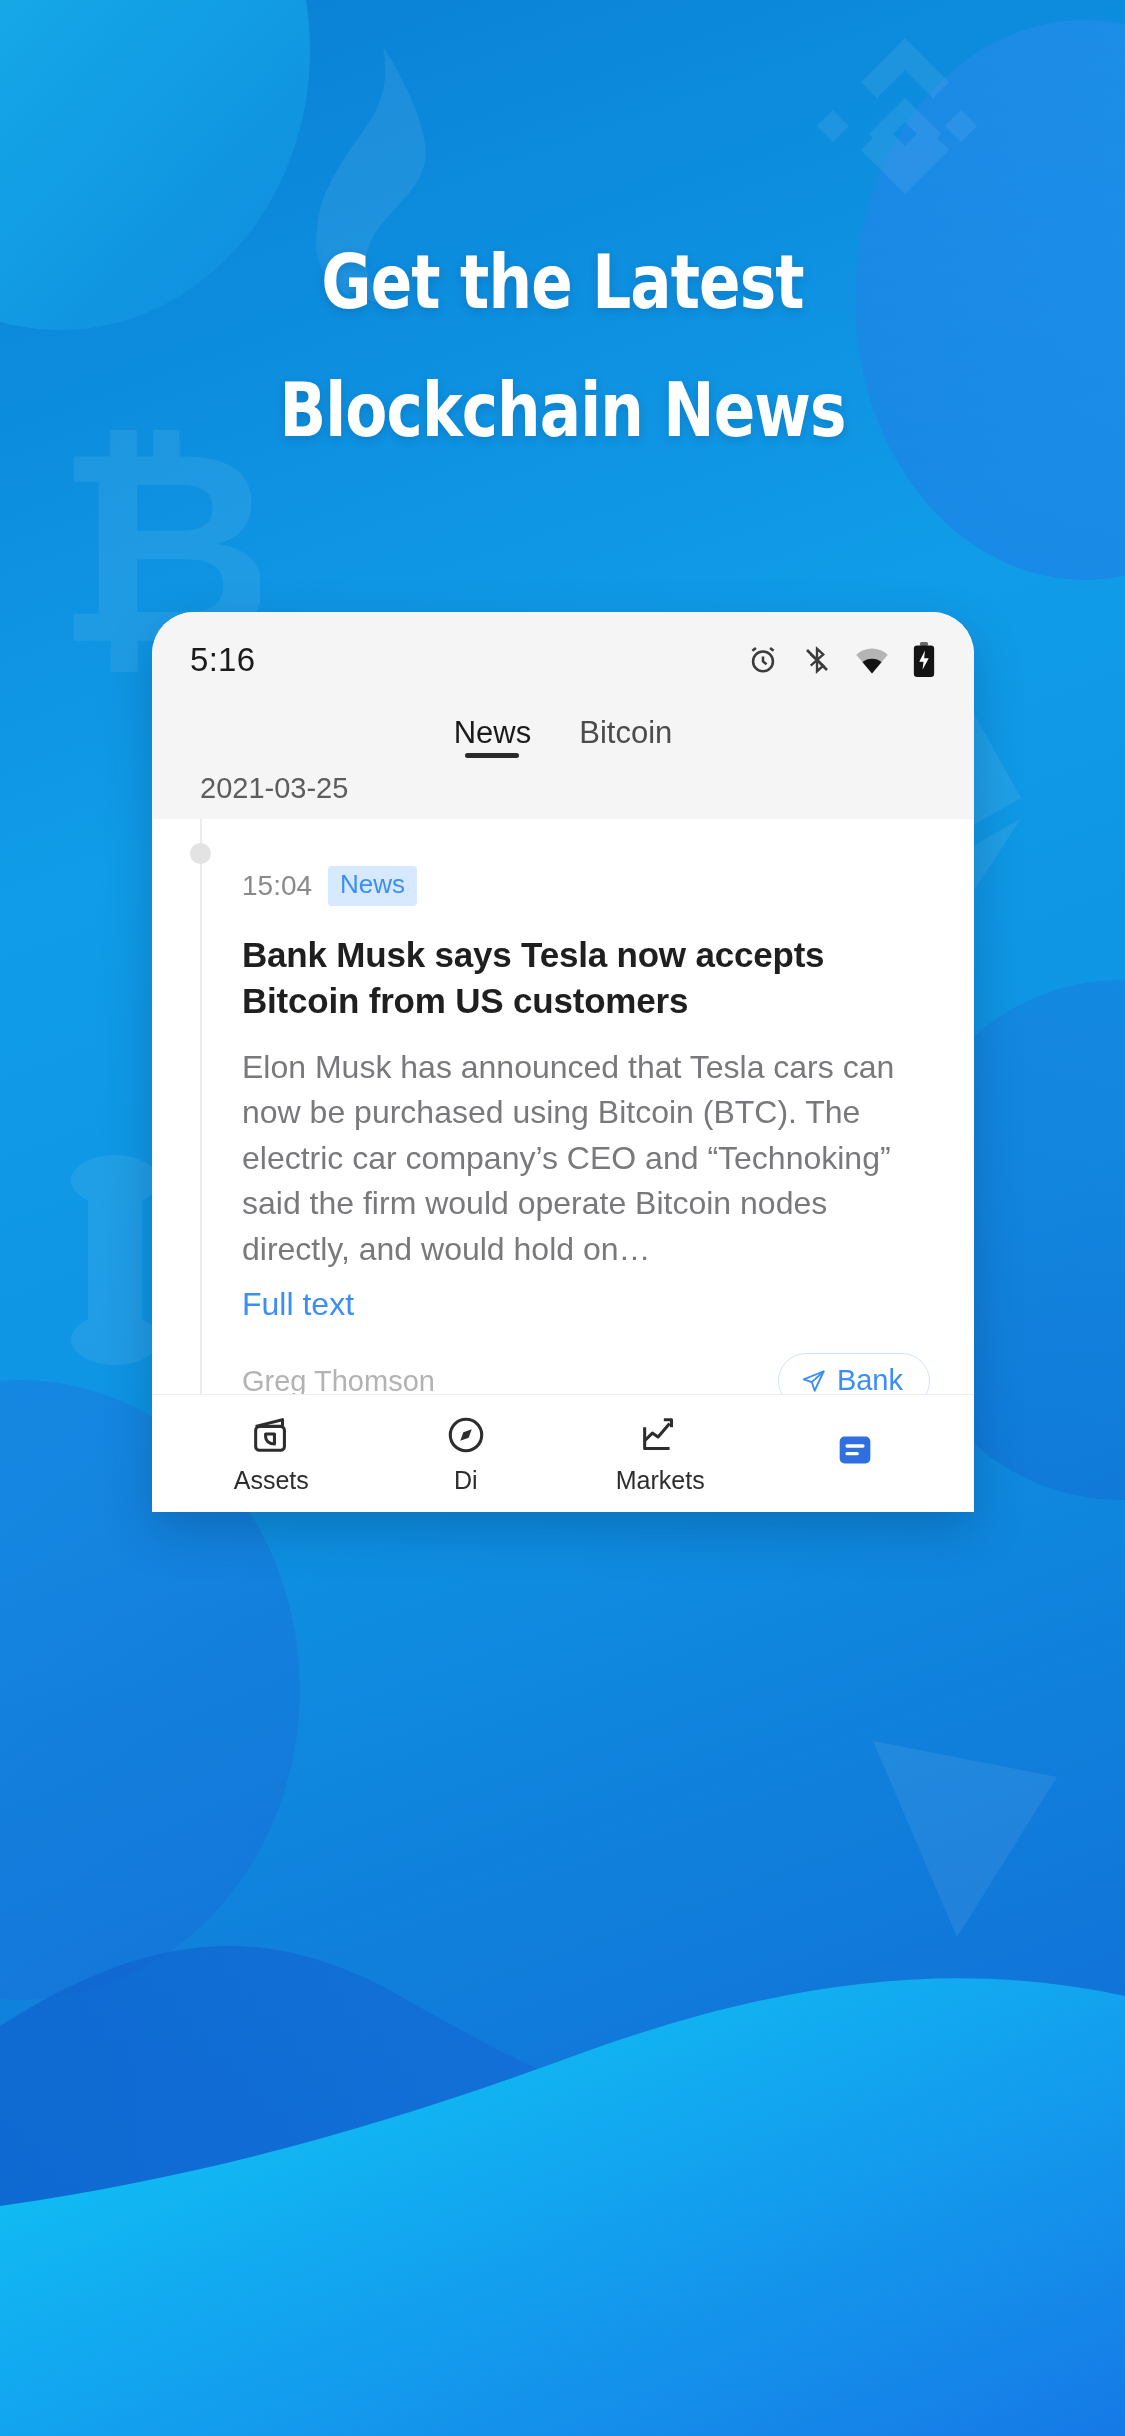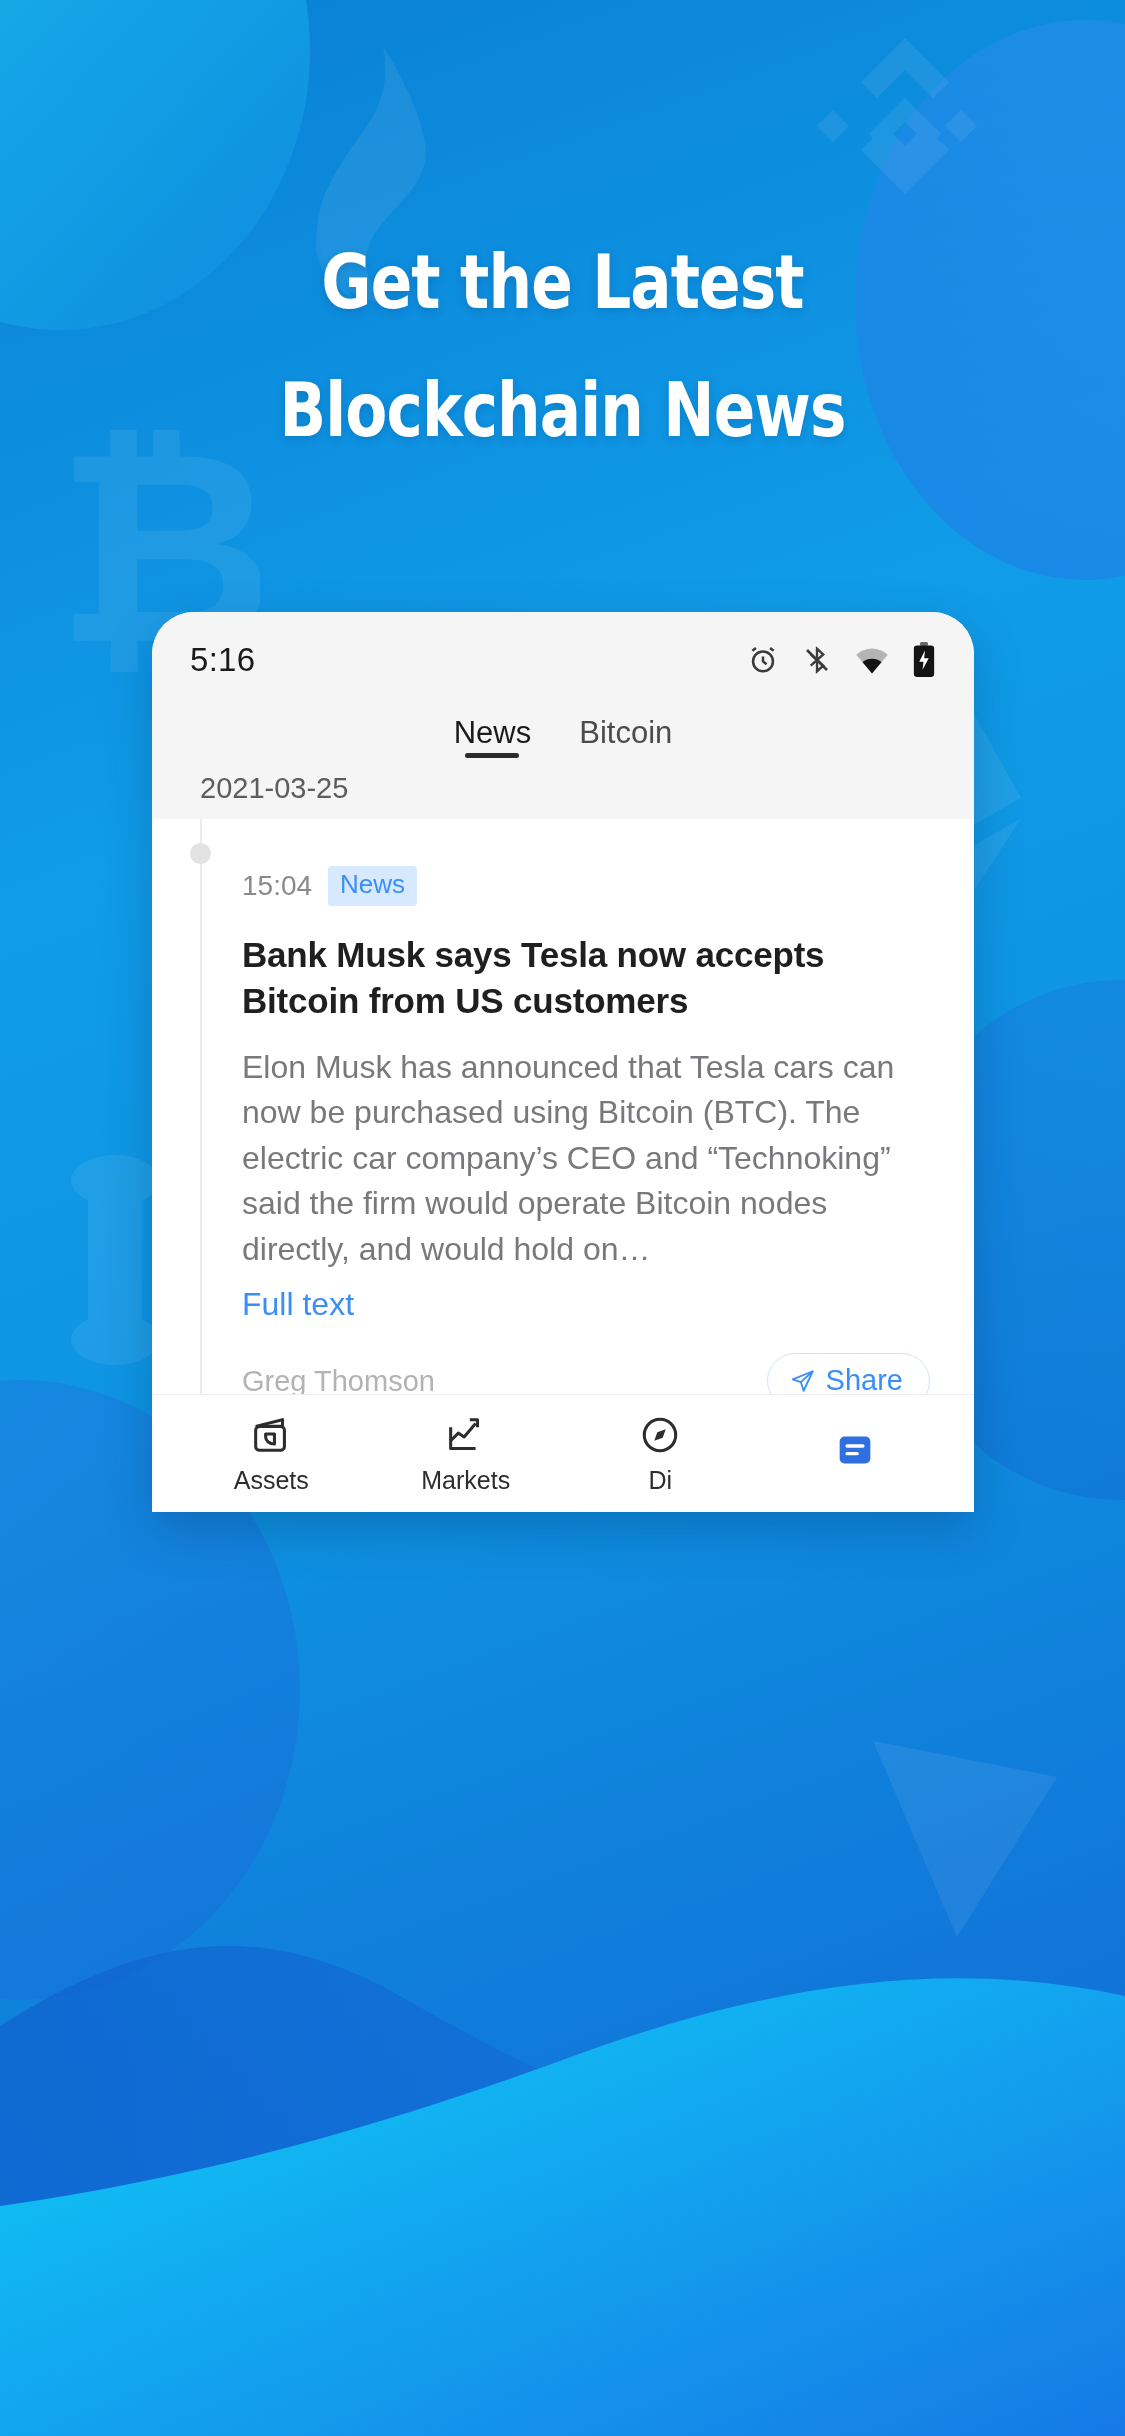--- a/index.html
+++ b/index.html
@@ -290,21 +290,21 @@
         <div class="title">Bank Musk says Tesla now accepts Bitcoin from US customers</div>
         <div class="summary">Elon Musk has announced that Tesla cars can now be purchased using Bitcoin (BTC). The electric car company’s CEO and “Technoking” said the firm would operate Bitcoin nodes directly, and would hold on…</div>
         <a class="fulltext">Full text</a>
         <div class="foot">
           <span class="author">Greg Thomson</span>
           <span class="share">
             <svg width="26" height="26" viewBox="0 0 24 24" fill="none" stroke="#3a8ef6" stroke-width="1.7" stroke-linejoin="round">
               <path d="M21 3 2.5 10.5 10 13l2.6 8z"></path>
               <path d="M21 3 10 13"></path>
             </svg>
-            <span>Share</span>
+            <span>Bank</span>
           </span>
         </div>
       </div>
 
       <div class="sep"></div>
 
       <div class="item">
         <div class="dot"></div>
         <div class="meta">
           <span class="time">15:02</span>
@@ -320,32 +320,32 @@
       <div class="navitem">
         <svg width="46" height="46" viewBox="0 0 24 24" fill="none" stroke="#2d2d2d" stroke-width="1.6" stroke-linejoin="round">
           <path d="M4 7.5 18 4v3.5"></path>
           <rect x="4" y="7.5" width="15" height="12.5" rx="2"></rect>
           <path d="M9.2 11.5h4.6v5.2c-2.6 0-4.6-1.6-4.6-3.6z"></path>
         </svg>
         <span class="lbl">Assets</span>
       </div>
       <div class="navitem">
         <svg width="46" height="46" viewBox="0 0 24 24" fill="none" stroke="#2d2d2d" stroke-width="1.6" stroke-linejoin="round">
+          <circle cx="12" cy="12" r="8.2"></circle>
+          <path d="M15 9 10.6 10.6 9 15l4.4-1.6z" fill="#2d2d2d" stroke="none"></path>
+        </svg>
+        <span class="lbl">Di</span>
+      </div>
+      <div class="navitem">
+        <svg width="46" height="46" viewBox="0 0 24 24" fill="none" stroke="#2d2d2d" stroke-width="1.6" stroke-linejoin="round">
           <path d="M4 8v11h13"></path>
           <path d="M4 15l4-4 3 2 6-7"></path>
           <path d="M14 4h4v4"></path>
         </svg>
         <span class="lbl">Markets</span>
-      </div>
-      <div class="navitem">
-        <svg width="46" height="46" viewBox="0 0 24 24" fill="none" stroke="#2d2d2d" stroke-width="1.6" stroke-linejoin="round">
-          <circle cx="12" cy="12" r="8.2"></circle>
-          <path d="M15 9 10.6 10.6 9 15l4.4-1.6z" fill="#2d2d2d" stroke="none"></path>
-        </svg>
-        <span class="lbl">Di</span>
       </div>
       <div class="navitem active">
         <svg width="46" height="46" viewBox="0 0 24 24">
           <rect x="4" y="5" width="16" height="14" rx="2.5" fill="#2f6fe0"></rect>
           <rect x="7" y="9" width="10" height="1.8" rx=".9" fill="#ffffff"></rect>
           <rect x="7" y="13" width="7" height="1.8" rx=".9" fill="#ffffff"></rect>
         </svg>
         <span class="lbl"></span>
       </div>
     </div>

